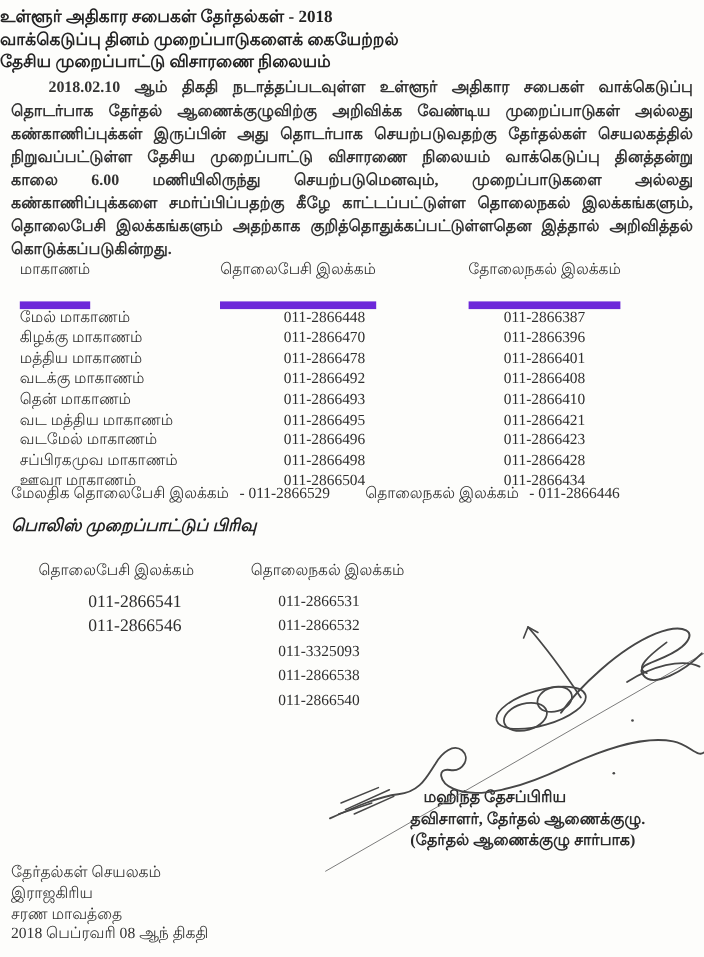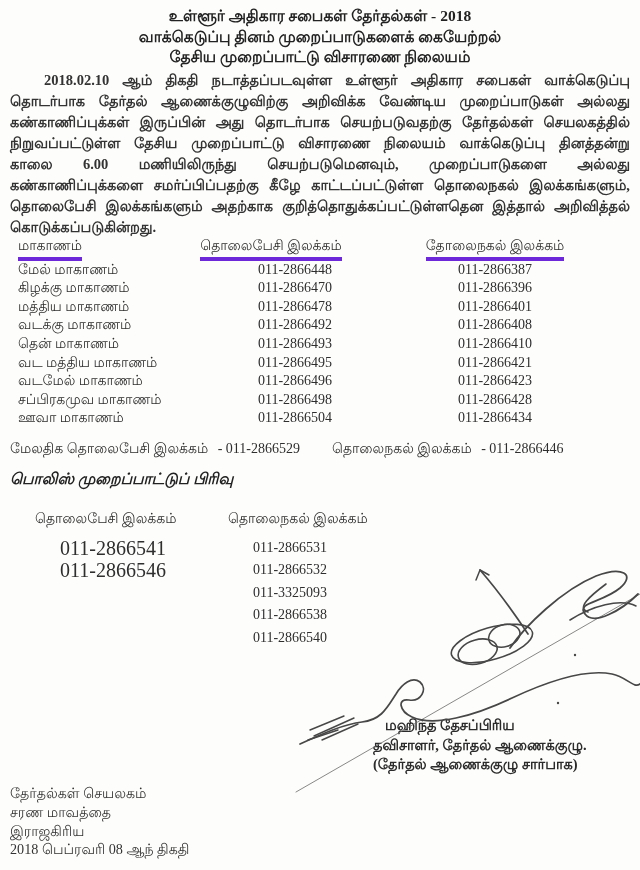--- a/index.html
+++ b/index.html
@@ -1,41 +1,41 @@
 <!DOCTYPE html>
 <html><head>
 <meta charset="utf-8">
 <style>
   html,body { margin:0; padding:0; background:#e8e8e8; }
   .page {
     position:relative; width:640px; height:870px; margin:0 auto;
     background:#fdfdfb; color:#2e2e2e; overflow:hidden;
     font-family:"Liberation Serif","DejaVu Serif",serif;
   }
-  .title-block { position:absolute; top:6px; left:0; right:0; text-align:center;
+  .title-block { position:absolute; top:6px; left:0; right:0; 
     font-weight:bold; font-size:15.5px; line-height:20.5px; color:#222; }
   .para { position:absolute; top:70px; left:10px; width:620px;
     font-size:14.5px; line-height:21px; text-align:justify; text-indent:34px;
     word-spacing:3px; color:#333;font-weight:bold; }
   .prov-table { position:absolute; top:237px; left:10px; width:620px; font-size:14px; }
   .prov-row { display:grid; grid-template-columns:195px 180px 220px; line-height:18.6px; }
   .prov-row .c1 { padding-left:8px; text-align:left; }
   .prov-row .c2, .prov-row .c3 { text-align:center; }
-  .hdr .u { border-bottom:4px solid #6d28d9; padding-bottom:1px; display:inline-block; }
+  .hdr .u { border-bottom:7px solid #6d28d9; padding-bottom:18px; display:inline-block; }
   .hdr .c2 span { transform:translateX(-24px); }
   .addl-line { position:absolute; top:441px; left:10px; width:620px; font-size:14px; }
   .addl-fax { position:absolute; left:322px; top:0; }
   .addl-line .val { margin-left:6px; }
   .police-heading { position:absolute; top:470px; left:10px; font-weight:bold;
     font-size:15.5px; color:#222;font-style:italic; }
   .police-hdrs { position:absolute; top:511px; left:0; width:640px; font-size:14px; }
   .ph1 { position:absolute; left:35px; }
   .ph2 { position:absolute; left:228px; }
-  .police-phones { position:absolute; top:537px; left:48px; width:130px;
-    text-align:center; font-size:20px; line-height:22.4px; }
+  .police-phones { position:absolute; top:537px; left:35px; width:130px;
+    text-align:right; font-size:16px; line-height:22.4px; }
   .police-faxes { position:absolute; top:537px; left:225px; width:130px;
     text-align:center; font-size:14px; line-height:22.4px; }
   .sig-svg { position:absolute; left:270px; top:548px; width:370px; height:252px;
     pointer-events:none; z-index:2; }
   .sig-text { position:absolute; left:373px; top:716px; width:260px; z-index:1;
     font-size:14.5px; font-weight:600; line-height:19.5px; color:#2b2b2b; }
   .sig-name { margin-left:12px; }
   .footer-block { position:absolute; left:10px; top:784px; font-size:14.2px;
     line-height:18.8px; color:#333; }
 </style>
@@ -159,18 +159,18 @@
   </svg>
 
   <div class="sig-text">
     <div class="sig-name">மஹிந்த தேசப்பிரிய</div>
     <div>தவிசாளர், தேர்தல் ஆணைக்குழு.</div>
     <div>(தேர்தல் ஆணைக்குழு சார்பாக)</div>
   </div>
 
   <div class="footer-block">
     <div>தேர்தல்கள் செயலகம்</div>
+    <div>இராஜகிரிய</div>
     <div>சரண மாவத்தை</div>
-    <div>இராஜகிரிய</div>
     <div>2018 பெப்ரவரி 08 ஆந் திகதி</div>
   </div>
 
 </div>
 
 </body></html>

